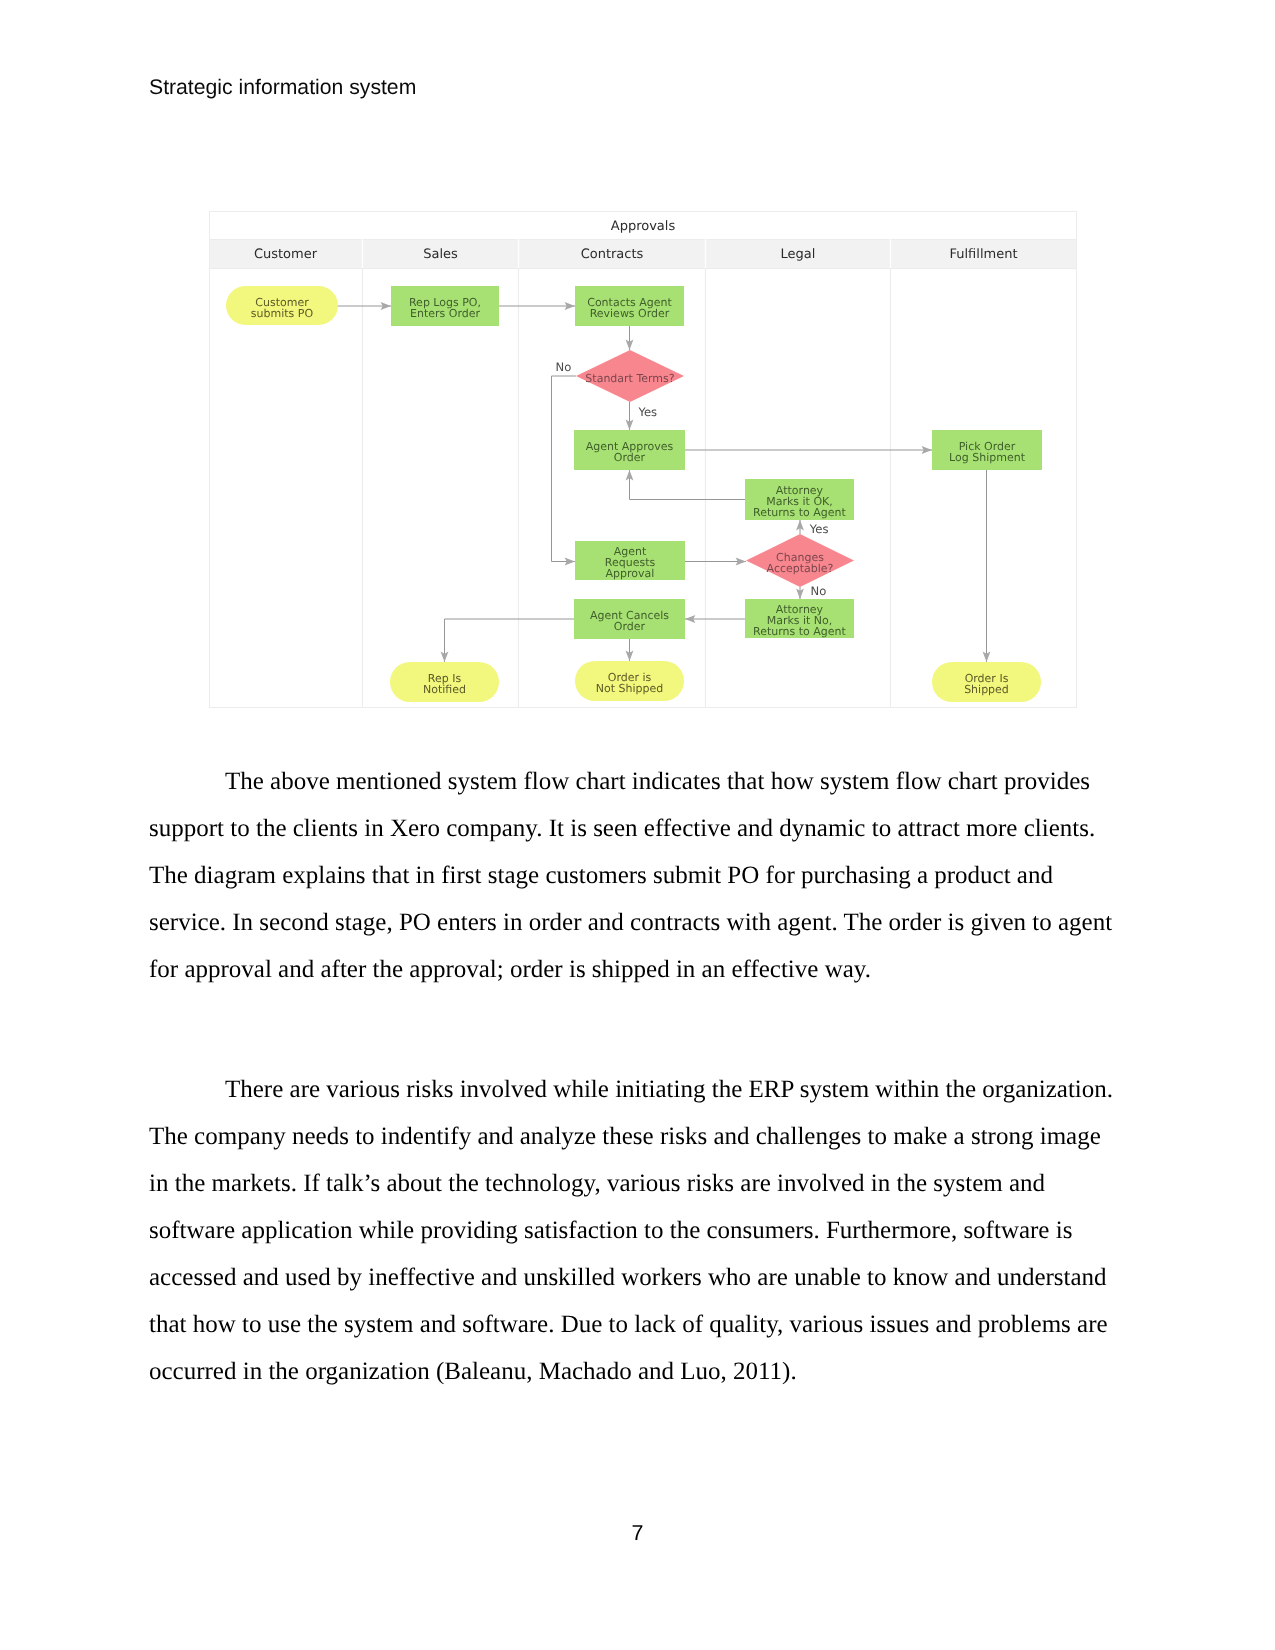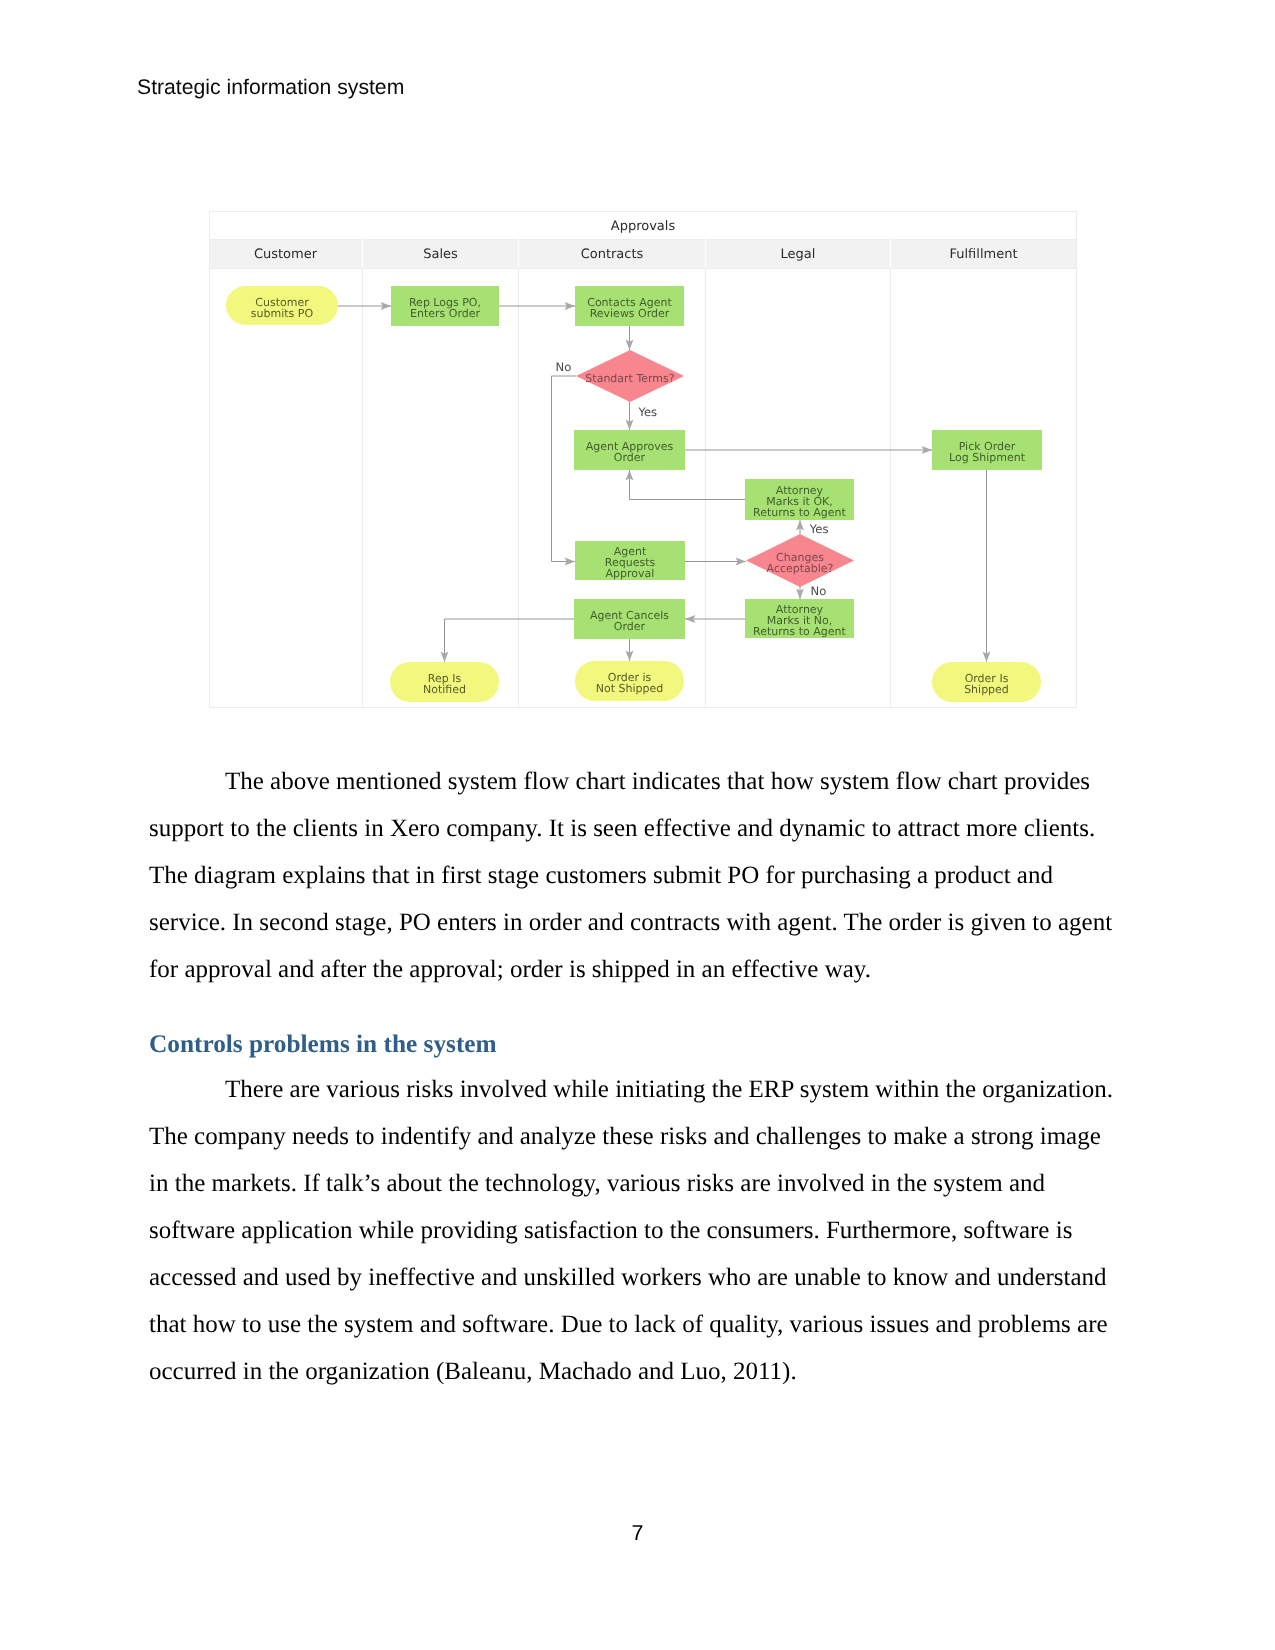--- a/index.html
+++ b/index.html
@@ -17,21 +17,21 @@
   svg.dsvg text.dt{font-family:"DejaVu Sans",sans-serif;font-size:11px;fill:#7d474f;text-anchor:middle;}
   svg.dsvg text.tt{font-family:"DejaVu Sans",sans-serif;font-size:11px;fill:#5c5c28;text-anchor:middle;}
   svg.dsvg text.lane{font-family:"DejaVu Sans",sans-serif;font-size:13px;fill:#2b2b2b;text-anchor:middle;}
   svg.dsvg text.title{font-family:"DejaVu Sans",sans-serif;font-size:13px;fill:#2b2b2b;text-anchor:middle;}
   svg.dsvg text.el{font-family:"DejaVu Sans",sans-serif;font-size:11.6px;fill:#4a4a4a;text-anchor:start;}
 </style>
 </head>
 <body>
 
 <div class="page">
-  <div class="hdr" style="left: 137px; top: 76px;">Strategic information system</div>
+  <div class="hdr" style="left: 149px; top: 76px;">Strategic information system</div>
   <div class="diagram" style="left: 209px; top: 211px;">
       <svg class="dsvg" width="868" height="497" viewBox="0 0 868 497">
         <defs>
           <marker id="ah" markerWidth="12" markerHeight="10" refX="10.6" refY="4.4" orient="auto" markerUnits="userSpaceOnUse">
             <path d="M0.2,0.45 L10.6,4.4 L0.2,8.35 L2.3,4.4 Z" fill="#a8a8a8"></path>
           </marker>
         </defs>
         <rect x="0.5" y="0.5" width="867" height="496" fill="#ffffff" stroke="#ececec" stroke-width="1"></rect>
         <rect x="1" y="28.5" width="866" height="29" fill="#f2f2f2"></rect>
         <line x1="0" y1="28.5" x2="868" y2="28.5" stroke="#ececec" stroke-width="1"></line>
@@ -108,16 +108,15 @@
         <rect x="723" y="451" width="109" height="40" rx="20" ry="20" fill="#f2f77d"></rect>
         <text class="tt" x="777.5" y="471.0">Order Is</text>
         <text class="tt" x="777.5" y="482.2">Shipped</text>
         <text class="el" x="346.5" y="160">No</text>
         <text class="el" x="429.4" y="204.8">Yes</text>
         <text class="el" x="600.8" y="321.8">Yes</text>
         <text class="el" x="601.6" y="384.2">No</text>
       </svg>
     </div>
   <div class="body-text" style="left: 149px; top: 758px; width: 972px; text-indent: 76px;">The above mentioned system flow chart indicates that how system flow chart provides support to the clients in Xero company. It is seen effective and dynamic to attract more clients. The diagram explains that in first stage customers submit PO for purchasing a product and service. In second stage, PO enters in order and contracts with agent. The order is given to agent for approval and after the approval; order is shipped in an effective way.</div>
-  <div class="sec-head" style="left: 149px; top: 1030px;">Controls problems in the system</div>
   <div class="body-text" style="left: 149px; top: 1066px; width: 972px; text-indent: 76px;">There are various risks involved while initiating the ERP system within the organization. The company needs to indentify and analyze these risks and challenges to make a strong image in the markets. If talk’s about the technology, various risks are involved in the system and software application while providing satisfaction to the consumers. Furthermore, software is accessed and used by ineffective and unskilled workers who are unable to know and understand that how to use the system and software. Due to lack of quality, various issues and problems are occurred in the organization (Baleanu, Machado and Luo, 2011).</div>
   <div class="pageno" style="top: 1521px;">7</div>
 </div>
 
 </body></html>

